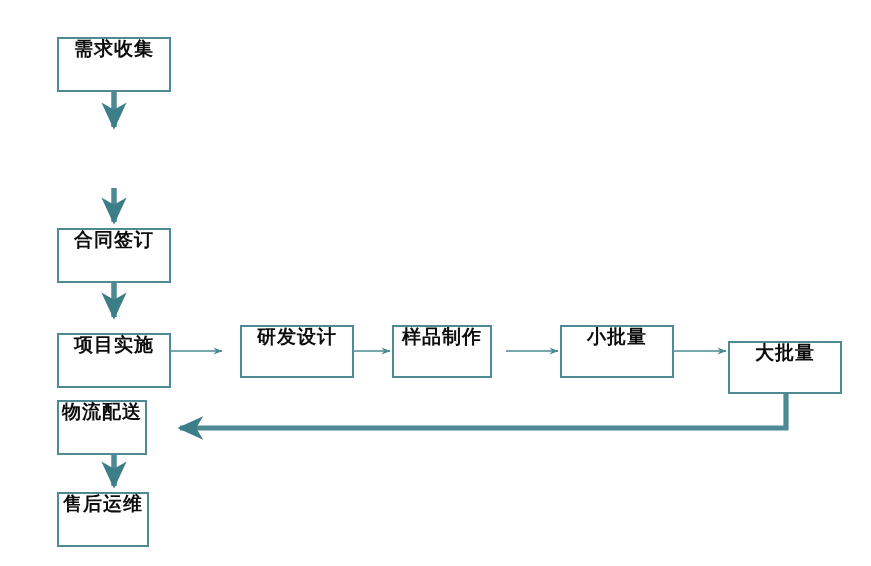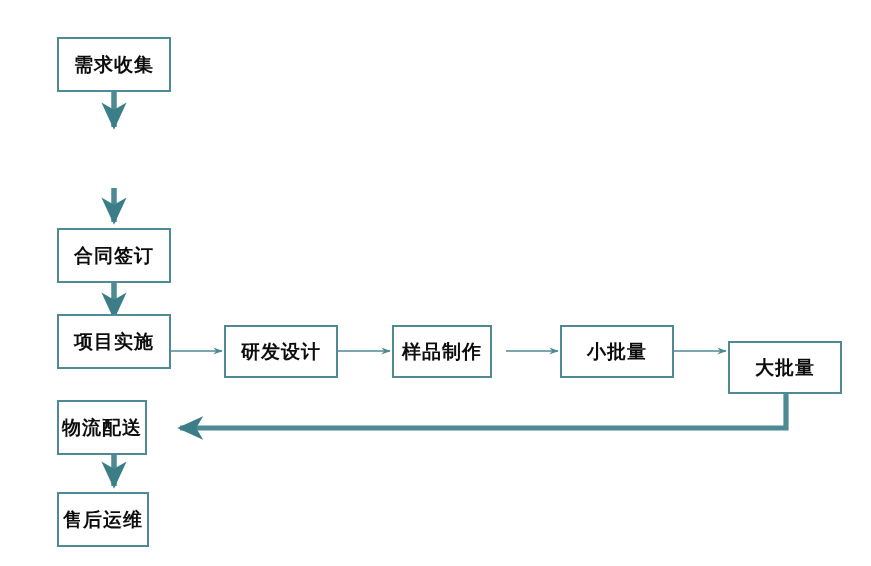--- a/index.html
+++ b/index.html
@@ -26,21 +26,20 @@
     width: 871px;
     height: 566px;
     pointer-events: none;
   }
   .node {
     position: absolute;
     box-sizing: border-box;
     border: 2px solid #4E8A93;
     background: #ffffff;
     display: flex;
-    align-items: center;
     justify-content: center;
     z-index: 2;
   }
   .node-label {
     font-family: "DejaVu Serif", serif;
     font-size: 19px;
     font-weight: 700;
     color: #0d0d0d;
     letter-spacing: 1px;
     line-height: 1;
@@ -84,33 +83,33 @@
 
   <div class="node" style="left:57px;  top:37px;  width:114px; height:55px;">
     <span class="node-label">需求收集</span>
   </div>
 
 
   <div class="node" style="left:57px;  top:228px; width:114px; height:55px;">
     <span class="node-label">合同签订</span>
   </div>
 
-  <div class="node" style="left:57px;  top:314px; width:114px; height:55px;">
+  <div class="node" style="left:57px;  top:333px; width:114px; height:55px;">
     <span class="node-label">项目实施</span>
   </div>
 
   <div class="node" style="left:57px;  top:400px; width:90px; height:55px;">
     <span class="node-label">物流配送</span>
   </div>
 
   <div class="node" style="left:57px;  top:492px; width:92px; height:55px;">
     <span class="node-label">售后运维</span>
   </div>
 
-  <div class="node" style="left:224px; top:325px; width:114px; height:53px;">
+  <div class="node" style="left:240px; top:325px; width:114px; height:53px;">
     <span class="node-label">研发设计</span>
   </div>
 
   <div class="node" style="left:392px; top:325px; width:100px; height:53px;">
     <span class="node-label">样品制作</span>
   </div>
 
   <div class="node" style="left:560px; top:325px; width:114px; height:53px;">
     <span class="node-label">小批量</span>
   </div>

